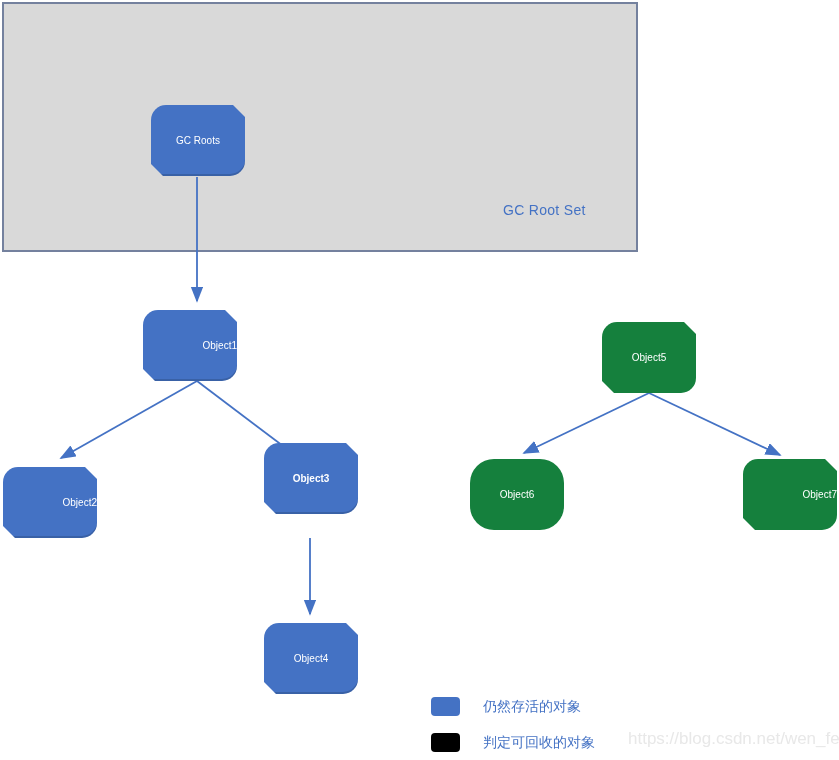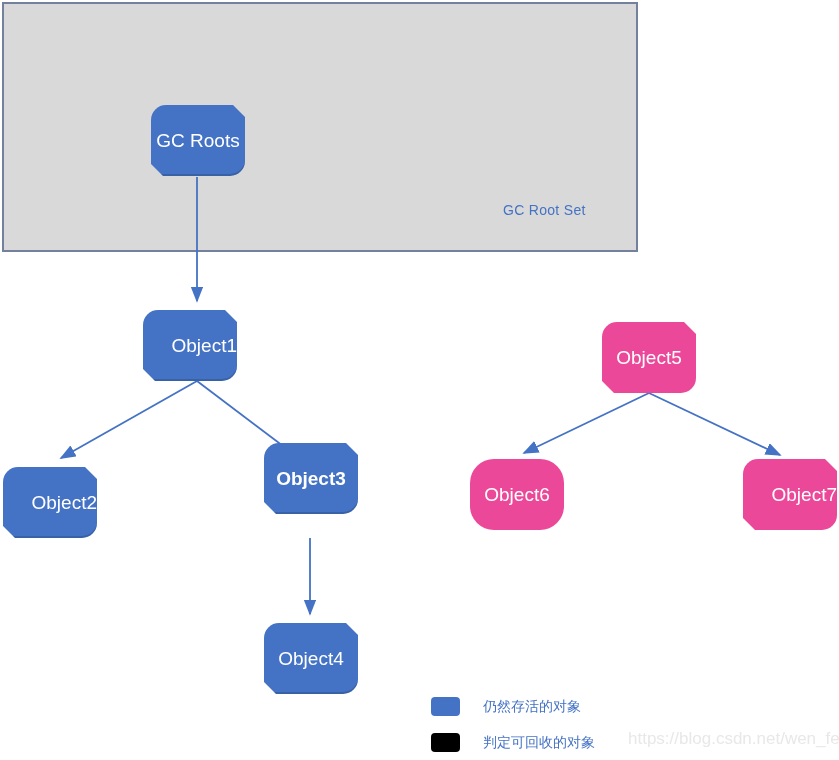--- a/index.html
+++ b/index.html
@@ -48,26 +48,26 @@
 
   
   .node {
     position: absolute;
     width: 94px;
     height: 71px;
     display: flex;
     align-items: center;
     justify-content: center;
     color: #ffffff;
-    font-size: 19px;
+    font-size: 10px;
     border-radius: 15px 0 15px 0;
     clip-path: polygon(0 0, calc(100% - 12px) 0, 100% 12px, 100% 100%, 12px 100%, 0 calc(100% - 12px));
   }
   .node.alive { background: #4472c4; box-shadow: inset 0 -2px 0 rgba(0,0,0,0.15); }
-  .node.collectable { background: #ec4899; }
+  .node.collectable { background: #15803d; }
 
   .n-gcroots { left: 151px; top: 105px; }
   .n-object1 { left: 143px; top: 310px; justify-content: flex-end; }
   .n-object2 { left: 3px;   top: 467px; justify-content: flex-end; }
   .n-object3 { left: 264px; top: 443px; font-weight: bold; }
   .n-object4 { left: 264px; top: 623px; }
   .n-object5 { left: 602px; top: 322px; }
   .n-object6 { left: 470px; top: 459px; border-radius: 24px; }
   .n-object7 { left: 743px; top: 459px; justify-content: flex-end; }
 

